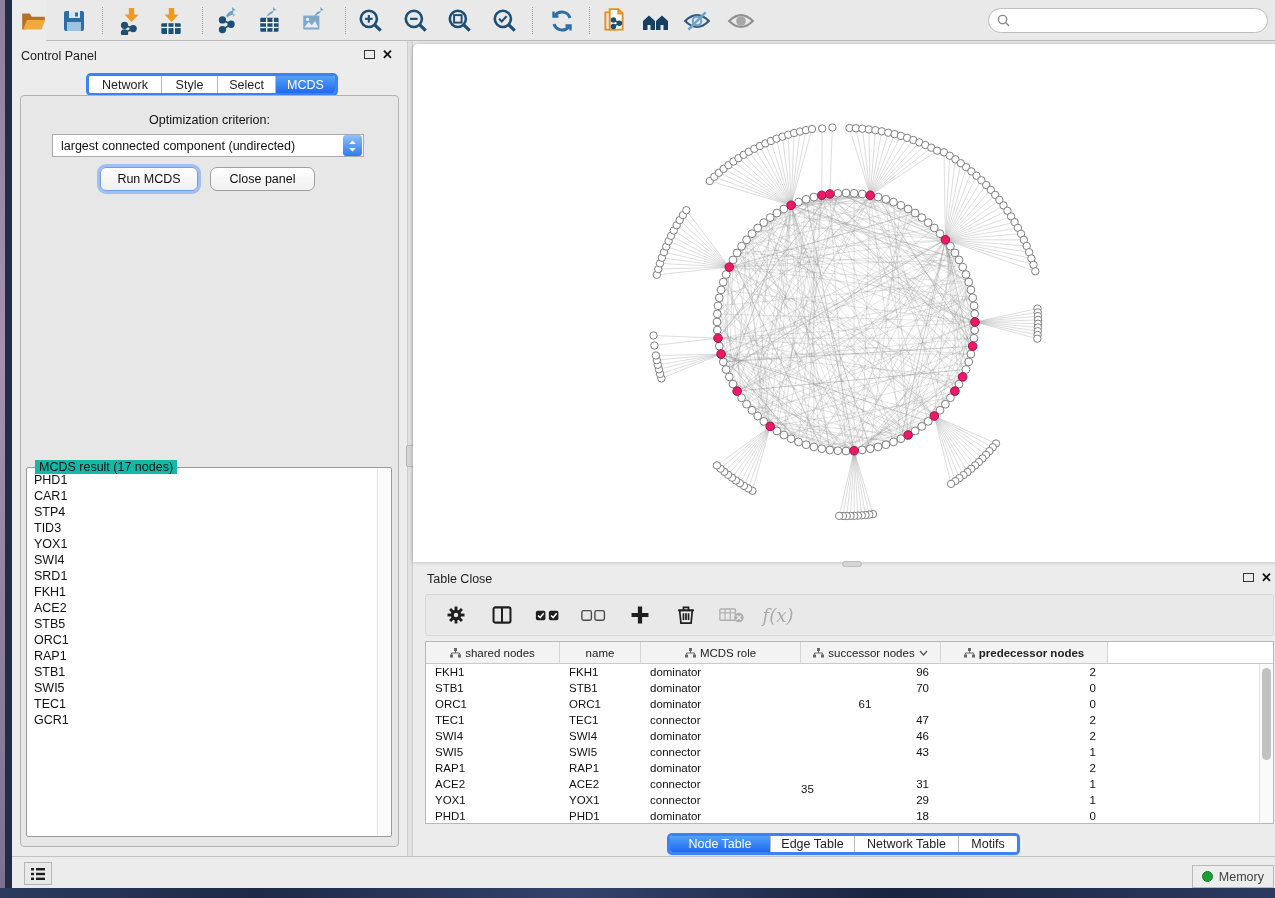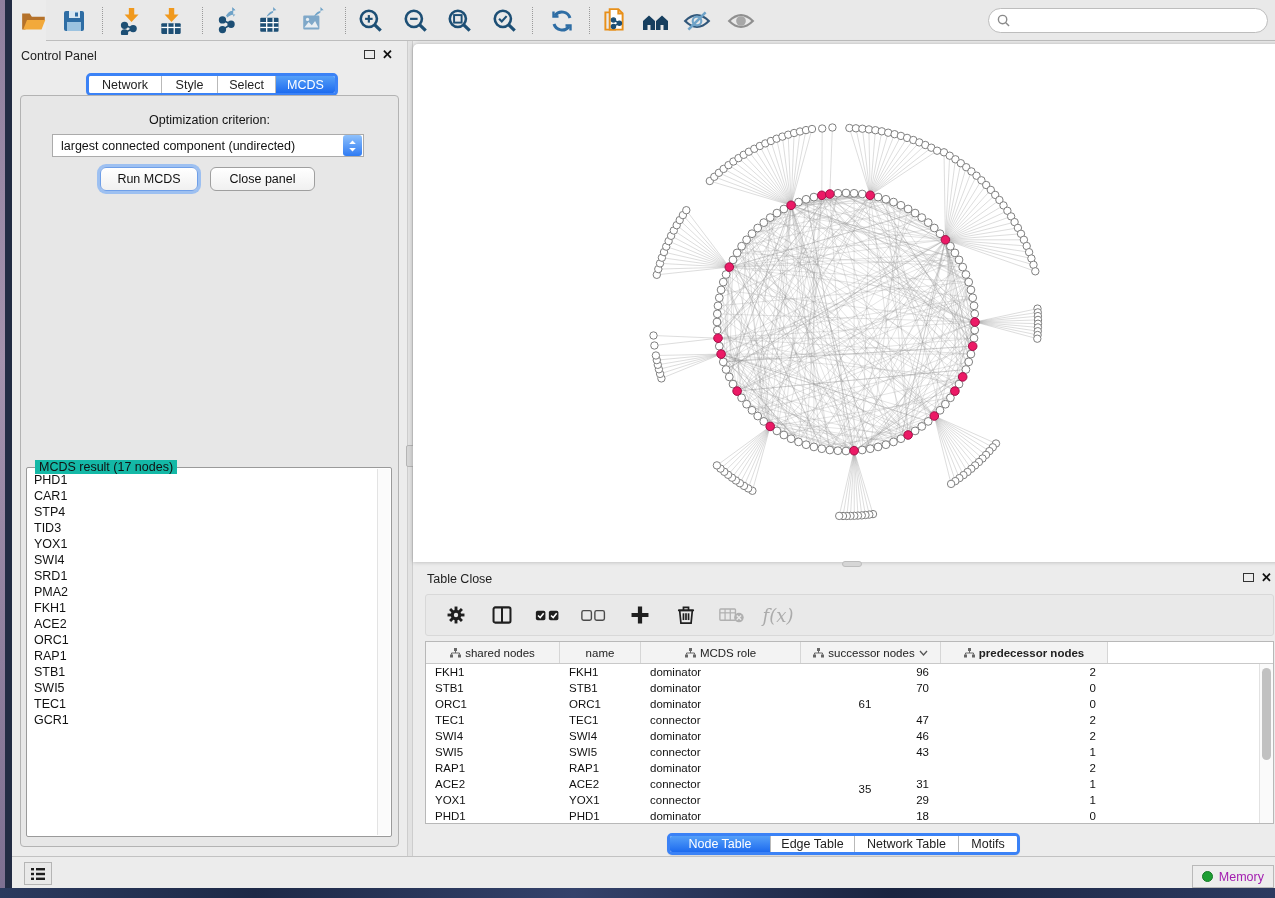--- a/index.html
+++ b/index.html
@@ -71,21 +71,21 @@
      border-right:1px solid #d6d6d6; font-size:11.5px; color:#222; position:relative; }
   .tr { display:flex; height:16px; align-items:center; }
   .td { font-size:11.5px; color:#111; white-space:nowrap; overflow:hidden; }
   #tbl-scroll { position:absolute; right:0; top:22px; bottom:0; width:14px; background:#fafafa; border-left:1px solid #e2e2e2; }
   #tbl-thumb { position:absolute; left:2px; top:4px; width:9px; height:92px; background:#c1c1c1; border-radius:5px; }
   
   #statusbar { left:0; top:856px; width:1270px; height:32px; background:#ececec; border-top:1px solid #c2c2c2; }
   #tasks-btn { position:absolute; left:12px; top:5px; width:28px; height:23px; background:#e9e9e9;
      border:1px solid #b5b5b5; display:flex; align-items:center; justify-content:center; }
   #memory-btn { position:absolute; right:8px; top:8px; height:23px; padding:0 9px; background:#ededed;
-     border:1px solid #b9b9b9; display:flex; align-items:center; gap:6px; font-size:12.5px; color:#a21caf; }
+     border:1px solid #b9b9b9; display:flex; align-items:center; gap:6px; font-size:12.5px; color:#404040; }
   #memory-dot { width:11px; height:11px; border-radius:50%; background:#1d9e33; border:1px solid #157a26; }
 </style>
 </head>
 <body>
 
 <div id="desktop-left" class="abs"></div>
 <div id="desktop-bottom" class="abs"></div>
 
 <div id="app" class="abs">
 
@@ -268,35 +268,35 @@
     <div class="val">largest connected component (undirected)</div>
     <div id="opt-stepper">
       <svg width="9" height="14" viewBox="0 0 9 14">
           <path d="M1.2 5L4.5 1.5 7.8 5z" fill="#fff"></path>
           <path d="M1.2 9L4.5 12.5 7.8 9z" fill="#fff"></path>
         </svg>
     </div>
   </div>
 
   <div class="mac-btn focus-ring" style="left:88px; width:98px;">Run MCDS</div>
-  <div class="mac-btn" style="left:198px; width:105px;">Close panel</div>
+  <div class="mac-btn" style="left:198px; width:105px;border-radius:7px;">Close panel</div>
 
   <div id="mcds-fieldset" class="abs">
     <div id="mcds-legend">MCDS result (17 nodes)</div>
     <div id="mcds-list">
         <div class="item">PHD1</div>
         <div class="item">CAR1</div>
         <div class="item">STP4</div>
         <div class="item">TID3</div>
         <div class="item">YOX1</div>
         <div class="item">SWI4</div>
         <div class="item">SRD1</div>
-        <div class="item">PMA2</div>
         <div class="item">FKH1</div>
         <div class="item">ACE2</div>
+        <div class="item">STB5</div>
         <div class="item">ORC1</div>
         <div class="item">RAP1</div>
         <div class="item">STB1</div>
         <div class="item">SWI5</div>
         <div class="item">TEC1</div>
         <div class="item">GCR1</div>
       </div>
     <div id="mcds-scroll"></div>
   </div>
 
@@ -703,21 +703,21 @@
           <div class="td" style="width: 134px; text-align: left; padding: 0px 0px 0px 9px;">SWI5</div>
           <div class="td" style="width: 81px; text-align: left; padding: 0px 0px 0px 9px;">SWI5</div>
           <div class="td" style="width: 160px; text-align: left; padding: 0px 0px 0px 9px;">connector</div>
           <div class="td" style="width: 140px; text-align: right; padding: 0px 12px 0px 0px;">43</div>
           <div class="td" style="width: 167px; text-align: right; padding: 0px 12px 0px 0px;">1</div>
         </div>
         <div class="tr">
           <div class="td" style="width: 134px; text-align: left; padding: 0px 0px 0px 9px;">RAP1</div>
           <div class="td" style="width: 81px; text-align: left; padding: 0px 0px 0px 9px;">RAP1</div>
           <div class="td" style="width: 160px; text-align: left; padding: 0px 0px 0px 9px;">dominator</div>
-          <div class="td" style="width: 140px; text-align: center; padding: 0px 12px 0px 0px; margin-top: 42px;">35</div>
+          <div class="td" style="width: 140px; text-align: left; padding: 0px 12px 0px 0px; margin-top: 42px;">35</div>
           <div class="td" style="width: 167px; text-align: right; padding: 0px 12px 0px 0px;">2</div>
         </div>
         <div class="tr">
           <div class="td" style="width: 134px; text-align: left; padding: 0px 0px 0px 9px;">ACE2</div>
           <div class="td" style="width: 81px; text-align: left; padding: 0px 0px 0px 9px;">ACE2</div>
           <div class="td" style="width: 160px; text-align: left; padding: 0px 0px 0px 9px;">connector</div>
           <div class="td" style="width: 140px; text-align: right; padding: 0px 12px 0px 0px;">31</div>
           <div class="td" style="width: 167px; text-align: right; padding: 0px 12px 0px 0px;">1</div>
         </div>
         <div class="tr">

